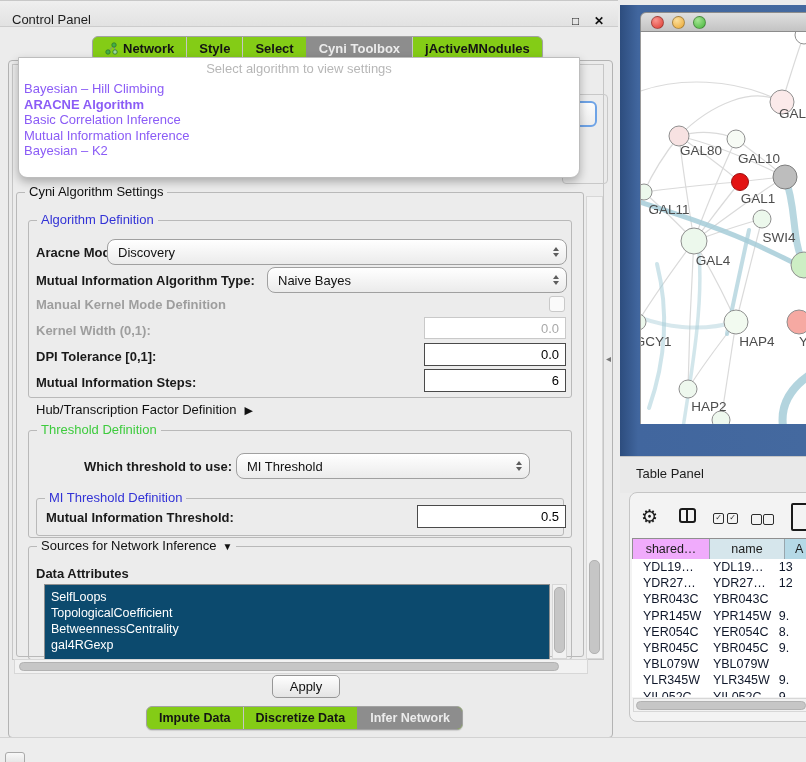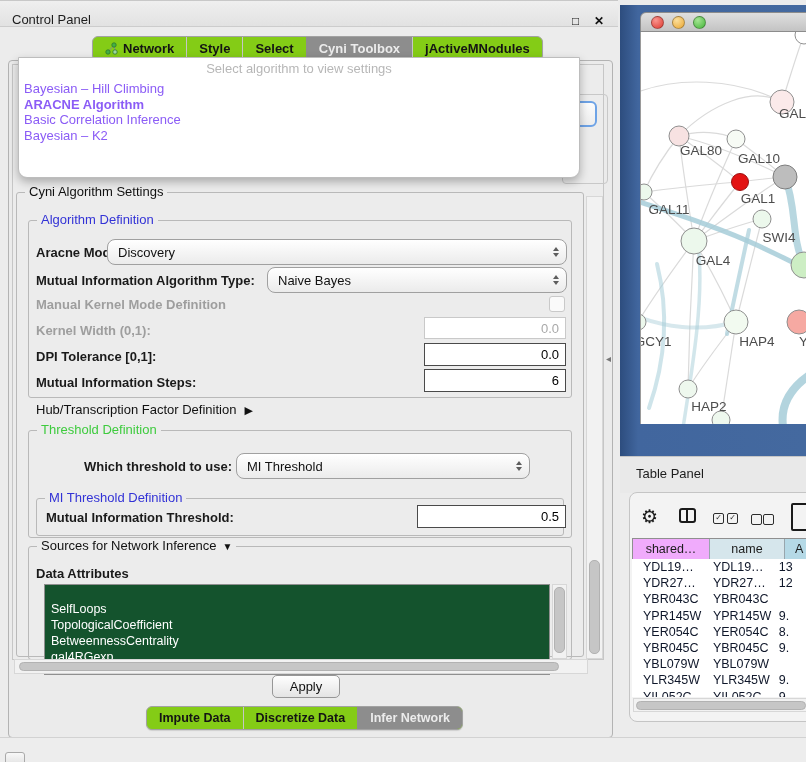--- a/index.html
+++ b/index.html
@@ -23,21 +23,21 @@
   .glabel{position:absolute;font-size:13px;font-weight:bold;color:#1a1a1a;white-space:nowrap}
   .glabel.gray{color:#9e9e9e}
   .combo{position:absolute;display:flex;align-items:center;background:linear-gradient(#ffffff,#ebebeb);border:1px solid #a0a0a0;border-radius:8px;font-size:13px}
   .combo .ctext{padding-left:10px;color:#111}
   .stepper{margin-left:auto;margin-right:7px;display:flex;flex-direction:column;align-items:center;gap:2px}
   .tri-up{width:0;height:0;border-left:3.5px solid transparent;border-right:3.5px solid transparent;border-bottom:4.5px solid #5d5d5d}
   .tri-dn{width:0;height:0;border-left:3.5px solid transparent;border-right:3.5px solid transparent;border-top:4.5px solid #5d5d5d}
   .field{position:absolute;background:#fff;border:1px solid #4a4a4a;font-size:13px;color:#000;display:flex;align-items:center;justify-content:flex-end;padding-right:6px}
   .field.dis{border:1px solid #c9c9c9;color:#a9a9a9}
   .checkbox{position:absolute;width:14px;height:14px;border:1px solid #c9c9c9;border-radius:3px;background:#fafafa}
-  .attrlist{position:absolute;background:#14532d;border:1px solid #8f8f8f;overflow:hidden;padding-top:16px}
+  .attrlist{position:absolute;background:#0c4a6e;border:1px solid #8f8f8f;overflow:hidden;padding-top:4px}
   .attrlist .it{color:#fff;font-size:12.5px;height:16px;line-height:16px;padding-left:6px}
   .btn{position:absolute;display:flex;align-items:center;justify-content:center;background:linear-gradient(#fefefe,#e4e4e4);border:1px solid #979797;border-radius:5px;font-size:13px;color:#111}
   
   .sbtrack{position:absolute;background:#f2f2f2;border:1px solid #d7d7d7}
   .sbthumb{position:absolute;background:#c6c6c6;border:1px solid #b2b2b2;border-radius:5px}
   
   .popup{left:18px;top:57px;width:560px;height:119px;background:#fff;border:1px solid #bdbdbd;border-radius:0 0 9px 9px;box-shadow:0 4px 10px rgba(0,0,0,.28);z-index:30}
   .popup .ph{height:18px;line-height:18px;text-align:center;color:#b7b7b7;font-size:13px;margin-top:2px}
   .popup .pitem{height:15.6px;line-height:15.6px;font-size:13px;color:#8b5cf6;padding-left:5px;white-space:nowrap}
   .popup .pitem.bold{font-weight:bold}
@@ -111,20 +111,21 @@
 <div class="abs viewport"></div>
 
 <div class="frag" style="left:562px;top:94px;width:44px;height:88px"></div>
 <div class="fragcombo" style="left:572px;top:101px"></div>
 
 <div class="abs popup">
   <div class="ph">Select algorithm to view settings</div>
   <div class="pitem" style="margin-top:3px">Bayesian – Hill Climbing</div>
   <div class="pitem bold">ARACNE Algorithm</div>
   <div class="pitem">Basic Correlation Inference</div>
+  <div class="pitem">Mutual Information Inference</div>
   <div class="pitem">Bayesian – K2</div>
 </div>
 
 <div class="abs group" style="left:16px;top:192px;width:566px;height:463px">
   <span class="leg">Cyni Algorithm Settings</span>
 </div>
 
 <div class="abs group" style="left:28px;top:220px;width:542px;height:176px">
   <span class="leg blue">Algorithm Definition</span>
 </div>

